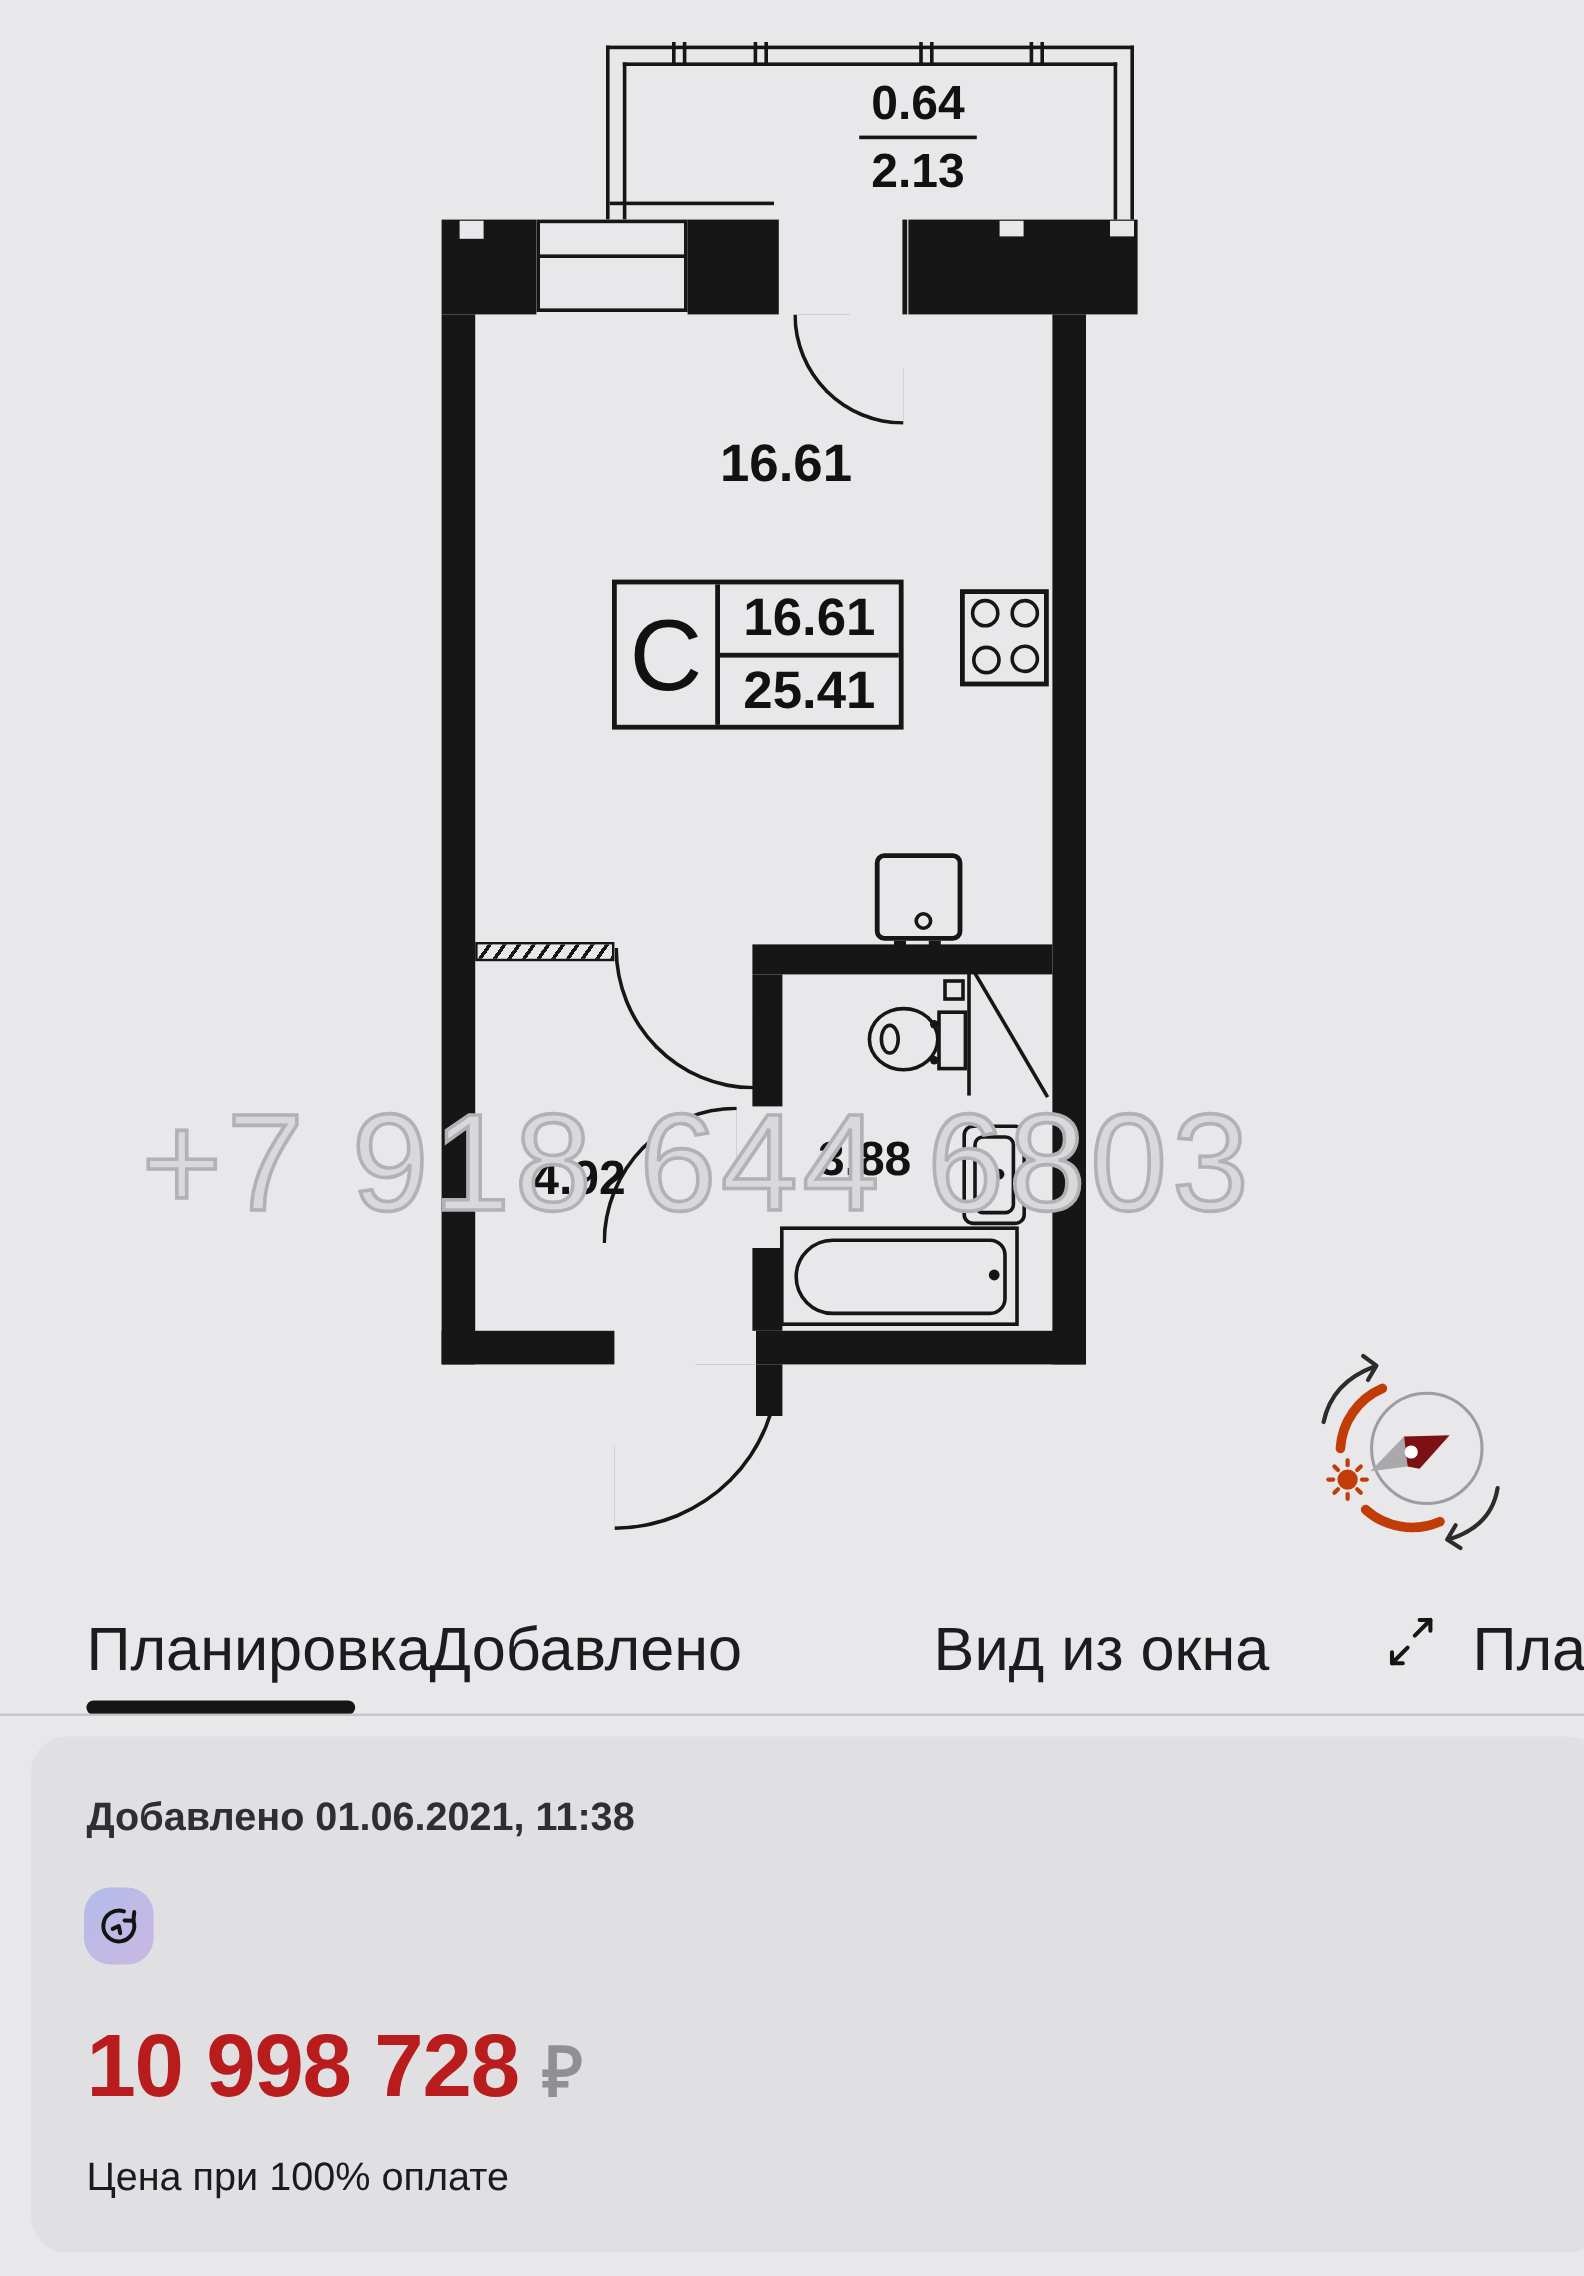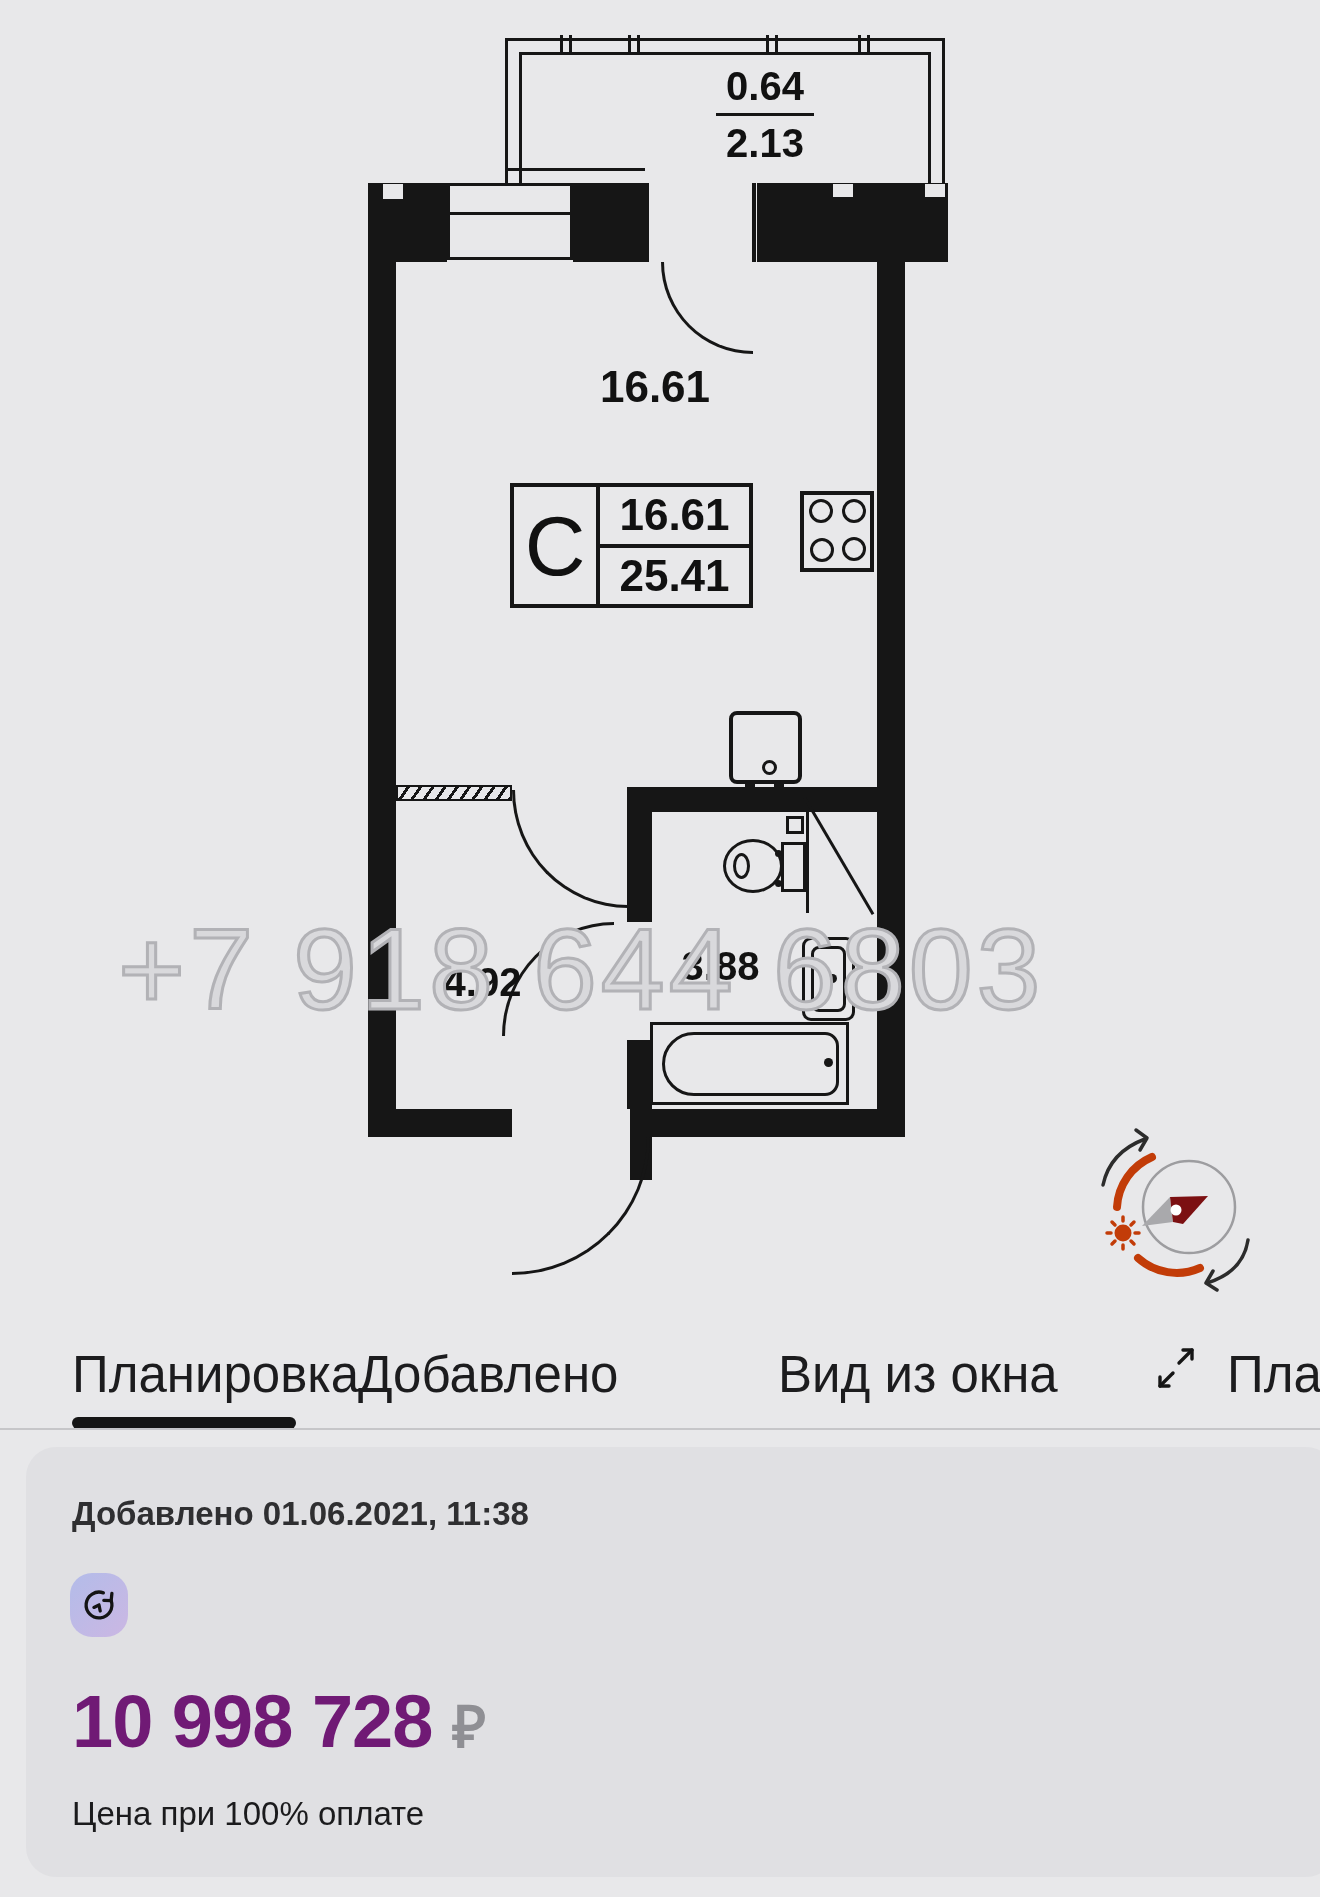--- a/index.html
+++ b/index.html
@@ -95,21 +95,21 @@
 
   
   .card { position:absolute; left:26px; top:1447px; width:1310px; height:430px;
     background:#e0e0e3; border-radius:30px; }
   .card .added { position:absolute; left:46px; top:48px; font-size:33px; font-weight:700; color:#2f2f31; }
   .clock-badge { position:absolute; left:44px; top:126px; width:58px; height:64px; border-radius:22px;
     background:linear-gradient(135deg,#b3bce9,#cbb7e3);
     display:flex; align-items:center; justify-content:center; }
   .card .avail { position:absolute; left:157px; top:142px; font-size:34px; font-weight:700; color:#151517; }
   .price-row { position:absolute; left:46px; top:232px; display:flex; align-items:baseline; }
-  .price-row .price { font-size:74px; font-weight:800; letter-spacing:-1px; color:#701a75; }
+  .price-row .price { font-size:74px; font-weight:800; letter-spacing:-1px; color:#b91c1c; }
   .price-row .cur { font-size:58px; font-weight:700; color:#8f8f94; margin-left:20px; }
   .card .note { position:absolute; left:46px; top:348px; font-size:33px; font-weight:500; color:#1b1b1d; }
 </style>
 </head>
 <body>
 
 <div id="screen">
 
   <div class="abs" style="left:0;top:0;width:1320px;height:1330px;">
 

